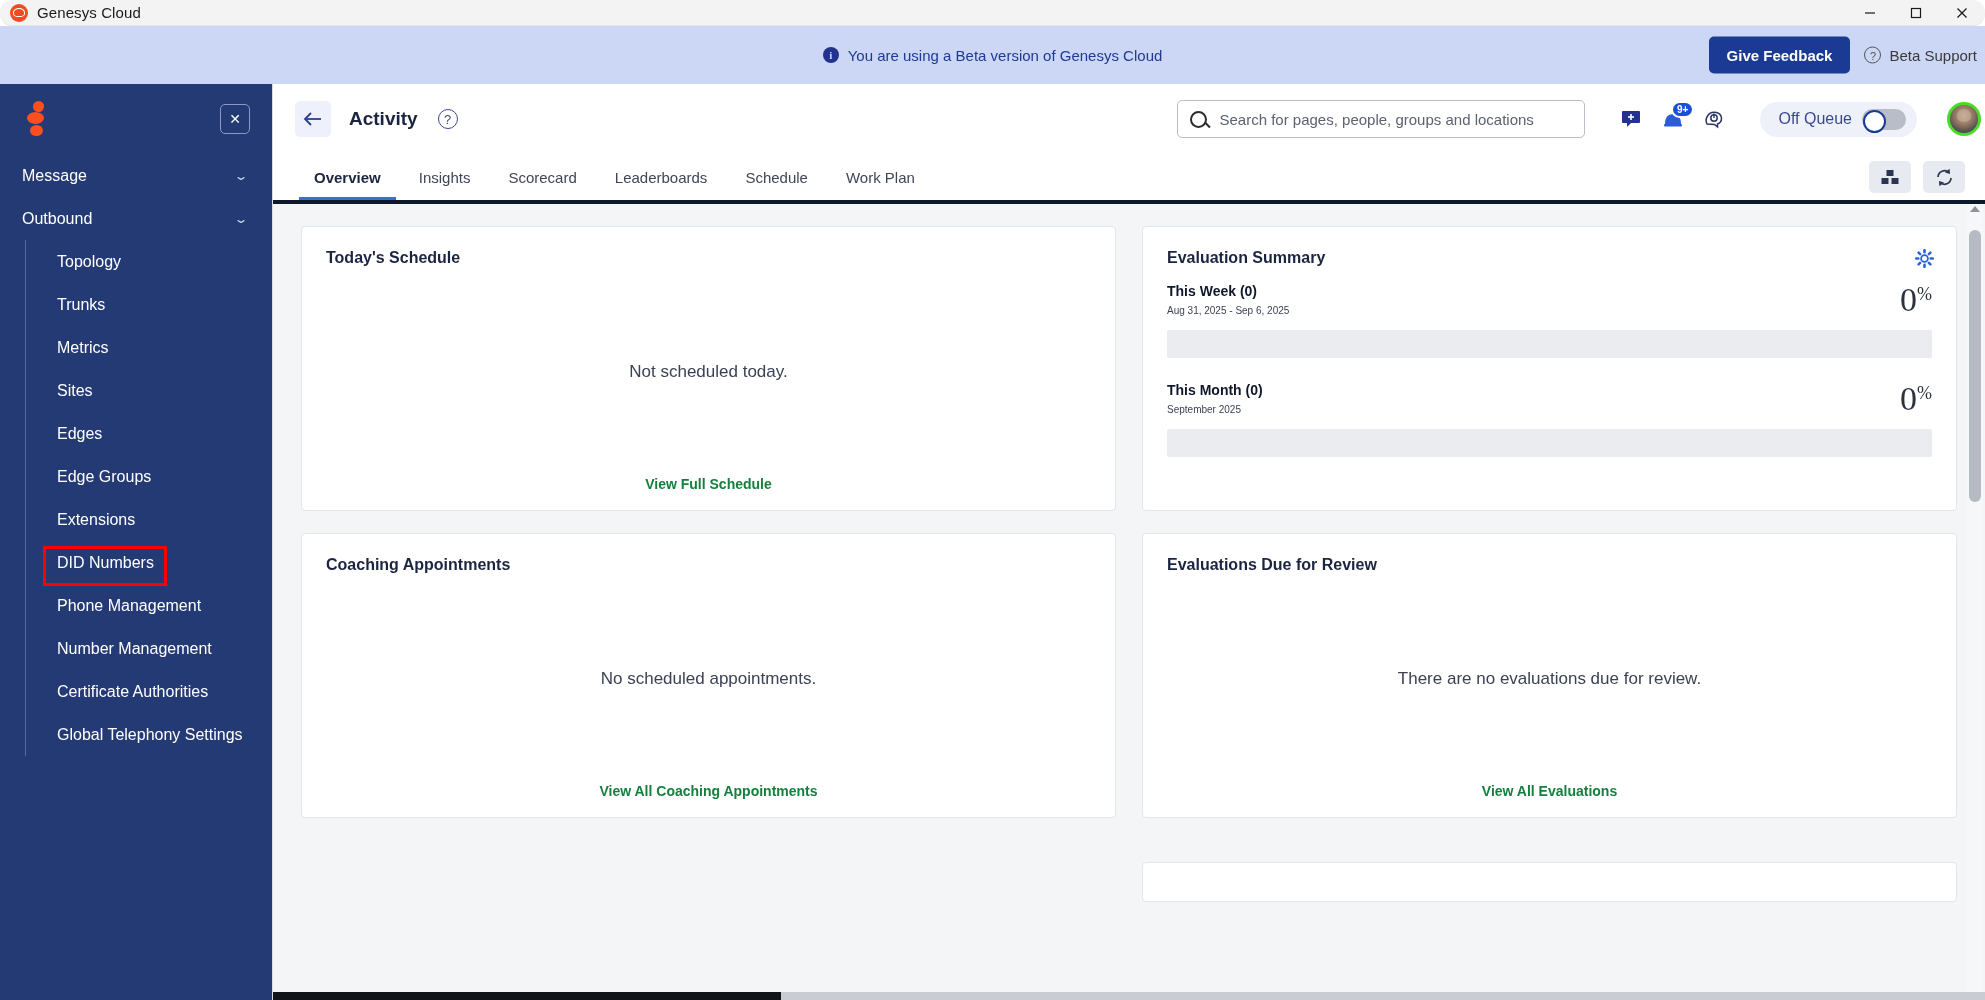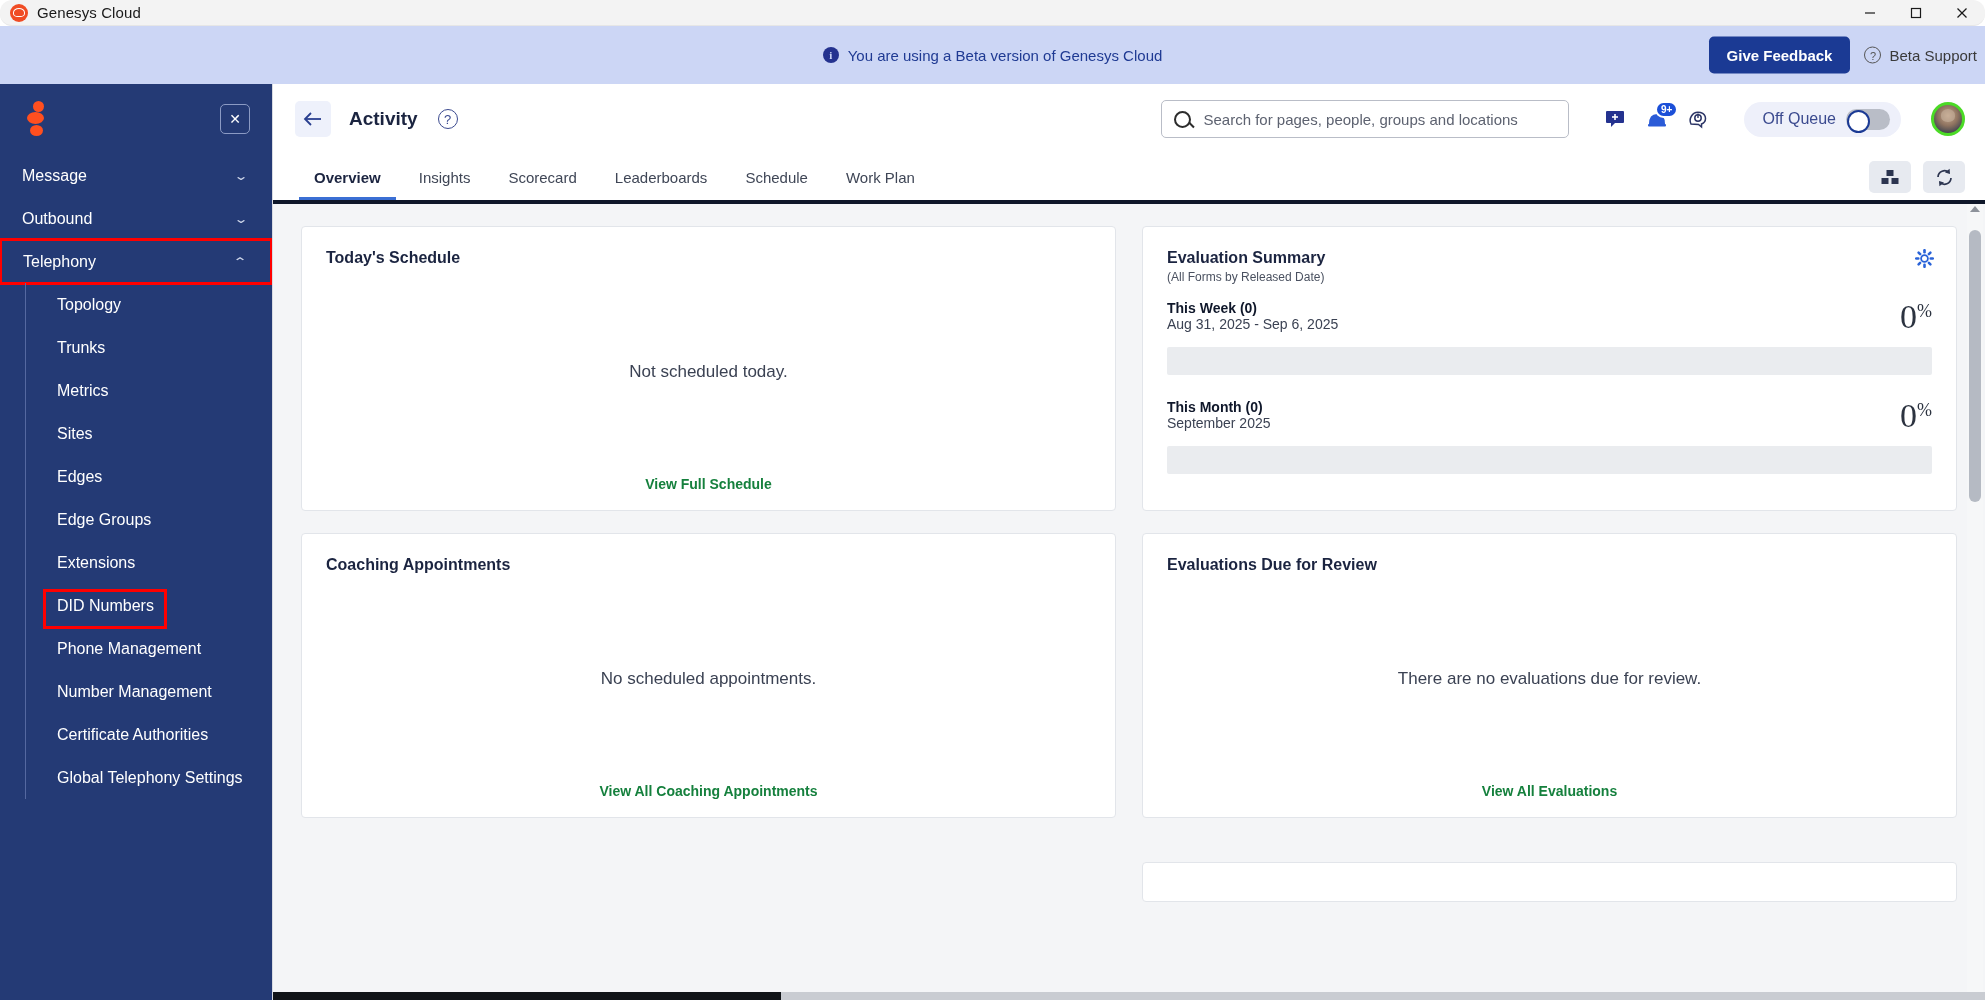--- a/index.html
+++ b/index.html
@@ -197,21 +197,21 @@
     display: flex;
     flex-direction: column;
     position: relative;
     border-left: 1px solid #d8dbe2;
     overflow: hidden;
   }
   .app-bar {
     height: 70px;
     background: #ffffff;
     display: flex; align-items: center;
-    padding: 0 20px 0 22px;
+    padding: 0 4px 0 22px;
     gap: 14px;
   }
   .back-btn {
     width: 36px; height: 36px;
     background: #eef1fb;
     border-radius: 5px;
     display: flex; align-items: center; justify-content: center;
     color: #2a3f8f; font-size: 19px;
     cursor: pointer;
     border: none;
@@ -394,21 +394,21 @@
   }
   .gear {
     position: absolute; right: 22px; top: 22px;
     cursor: pointer;
   }
   .eval-row {
     display: flex; align-items: flex-start; justify-content: space-between;
     margin-top: 16px;
   }
   .eval-week { font-size: 14px; font-weight: bold; color: #0f172a; }
-  .eval-range { font-size: 14px; color: #3b4253; }
+  .eval-range { font-size: 10px; color: #3b4253; margin-top: 6px; }
   .eval-pct {
     font-size: 34px; color: #2c3340; font-weight: 300;
     line-height: 1; display: flex; align-items: flex-start;
     font-family: "Liberation Serif", serif;
   }
   .eval-pct sup { font-size: 18px; margin-top: 2px; }
   .eval-bar {
     height: 28px;
     background: #eaecef;
     margin-top: 13px;
@@ -516,24 +516,20 @@
     <div class="sb-group">
       <span>Message</span>
       <span class="chev">⌄</span>
     </div>
 
     <div class="sb-group">
       <span>Outbound</span>
       <span class="chev">⌄</span>
     </div>
 
-    <div class="sb-group highlight">
-      <span>Telephony</span>
-      <span class="chev">⌃</span>
-    </div>
 
     <div class="sb-sublist">
       <div class="sb-sub">Topology</div>
       <div class="sb-sub">Trunks</div>
       <div class="sb-sub">Metrics</div>
       <div class="sb-sub">Sites</div>
       <div class="sb-sub">Edges</div>
       <div class="sb-sub">Edge Groups</div>
       <div class="sb-sub">Extensions</div>
       <div class="sb-sub highlight">DID Numbers</div>
@@ -638,21 +634,20 @@
                 <line x1="1.2" y1="9.5" x2="3.3" y2="9.5"></line>
                 <line x1="15.7" y1="9.5" x2="17.8" y2="9.5"></line>
                 <line x1="3.6" y1="3.6" x2="5.1" y2="5.1"></line>
                 <line x1="13.9" y1="13.9" x2="15.4" y2="15.4"></line>
                 <line x1="3.6" y1="15.4" x2="5.1" y2="13.9"></line>
                 <line x1="13.9" y1="5.1" x2="15.4" y2="3.6"></line>
               </g>
             </svg>
           </div>
           <div class="card-title">Evaluation Summary</div>
-          <div class="card-sub">(All Forms by Released Date)</div>
 
           <div class="eval-row">
             <div>
               <div class="eval-week">This Week (0)</div>
               <div class="eval-range">Aug 31, 2025 - Sep 6, 2025</div>
             </div>
             <div class="eval-pct">
               <span>0</span>
               <sup>%</sup>
             </div>

